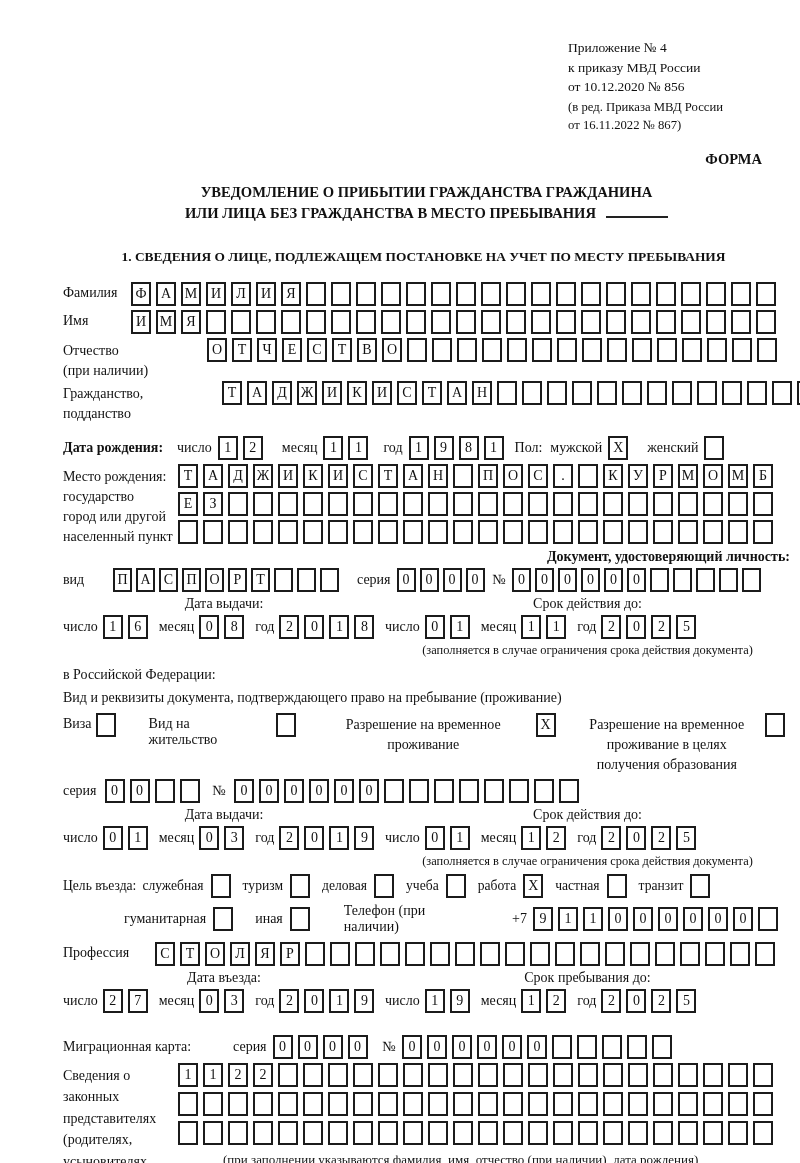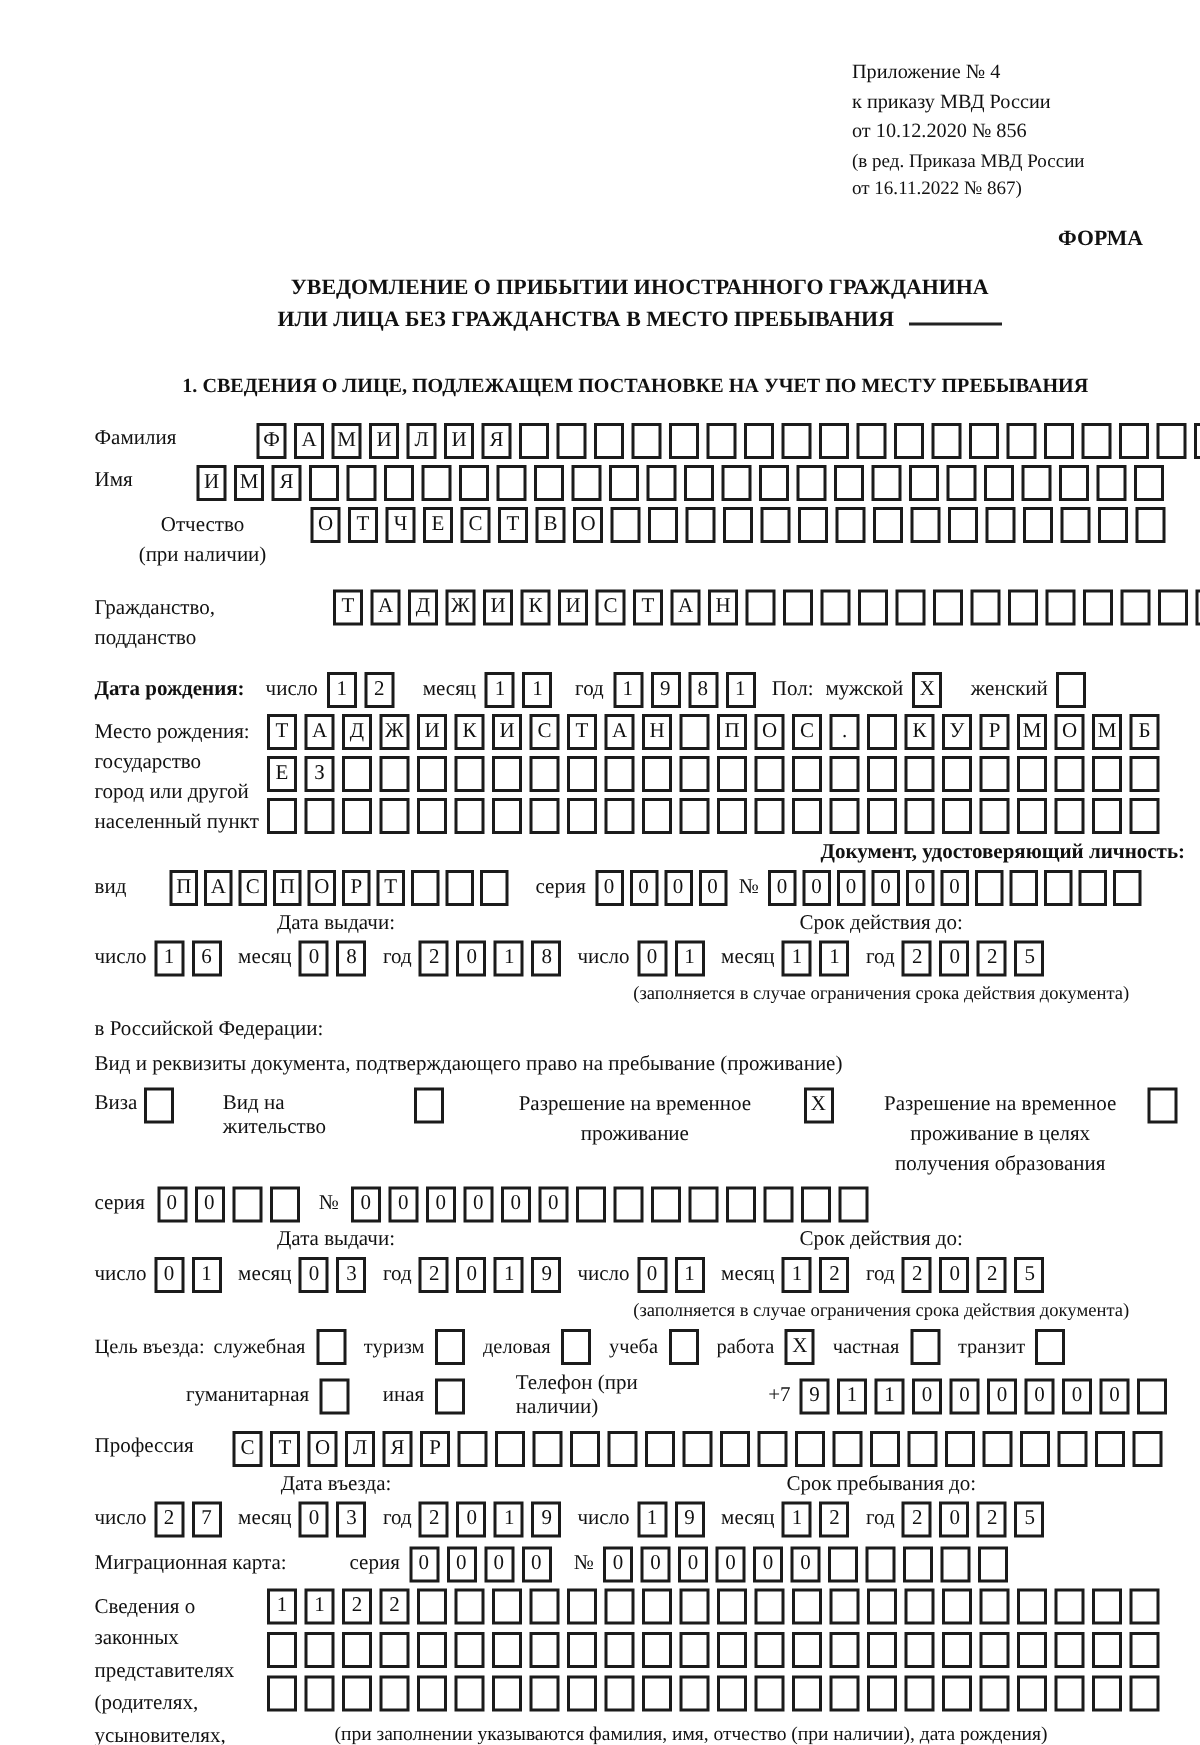--- a/index.html
+++ b/index.html
@@ -33,21 +33,21 @@
   .row { display:flex; align-items:flex-start; margin-bottom:4px; }
   .lbl { font-size:14px; padding-top:3px; flex:0 0 auto; }
   .w68 { width:68px; } .w144 { width:144px; } .w124 { width:124px; } .w115 { width:115px; }
   .lbl2 { line-height:20px; }
 
   .inline-row { display:flex; align-items:center; margin-bottom:4px; font-size:14px; }
   .inline-row .cellrow { margin:0 6px; }
   .mr6{margin-right:6px;} .mr8{margin-right:8px;} .mr14{margin-right:14px;font-weight:bold;}
   .ml4{margin-left:4px;} .ml8{margin-left:8px;} .ml10{margin-left:10px;}
 
-  .first-rows { margin-top:17px;gap:40px; }
+  .first-rows { margin-top:17px; }
 
   .doc-header { text-align:right; font-weight:bold; font-size:14px; margin:2px 0 3px 0; }
 
   .datepair { display:flex; margin-top:2px; margin-bottom:2px; }
   .dg-left { width:322px; flex:0 0 322px; }
   .dg-right { flex:1; }
   .dghead { text-align:center; font-size:14px; margin-bottom:3px; }
   .dgrow { display:flex; align-items:center; font-size:14px; }
   .dgrow .cellrow { margin:0 6px 0 5px; }
   .dgnote { font-size:12.4px; margin-top:4px; text-align:center; white-space:nowrap; }
@@ -78,21 +78,21 @@
     <div>от 10.12.2020 № 856</div>
     <div class="amend">
       <div>(в ред. Приказа МВД России</div>
       <div>от 16.11.2022 № 867)</div>
     </div>
   </div>
 
   <div class="forma">ФОРМА</div>
 
   <div class="title">
-    <div>УВЕДОМЛЕНИЕ О ПРИБЫТИИ ИНОСТРАННОГО ГРАЖДАНИНА</div>
+    <div>УВЕДОМЛЕНИЕ О ПРИБЫТИИ ГРАЖДАНСТВА ГРАЖДАНИНА</div>
     <div><span>ИЛИ ЛИЦА БЕЗ ГРАЖДАНСТВА В МЕСТО ПРЕБЫВАНИЯ</span><span class="title-blank"></span></div>
   </div>
 
   <div class="section1">1. СВЕДЕНИЯ О ЛИЦЕ, ПОДЛЕЖАЩЕМ ПОСТАНОВКЕ НА УЧЕТ ПО МЕСТУ ПРЕБЫВАНИЯ</div>
 
   <div class="row first-rows">
     <div class="lbl w68">Фамилия</div>
     <div class="cellrow">
         <span class="cell">Ф</span>
         <span class="cell">А</span>
@@ -148,21 +148,21 @@
         <span class="cell"></span>
         <span class="cell"></span>
         <span class="cell"></span>
         <span class="cell"></span>
         <span class="cell"></span>
         <span class="cell"></span>
         <span class="cell"></span>
       </div>
   </div>
 
-  <div class="row" style="margin-bottom:12px;text-align:center;">
+  <div class="row" style="margin-bottom:0;">
     <div class="lbl w144 lbl2">
       <div>Отчество</div>
       <div>(при наличии)</div>
     </div>
     <div class="cellrow">
         <span class="cell">О</span>
         <span class="cell">Т</span>
         <span class="cell">Ч</span>
         <span class="cell">Е</span>
         <span class="cell">С</span>
@@ -674,21 +674,21 @@
         <span class="cellrow">
             <span class="cell">2</span>
             <span class="cell">0</span>
             <span class="cell">2</span>
             <span class="cell">5</span>
           </span>
       </div>
     </div>
   </div>
 
-  <div class="inline-row" style="margin-top:6px;text-align:right;">
+  <div class="inline-row" style="margin-top:22px;text-align:right;">
     <span>Миграционная карта:</span>
     <span style="margin-left:42px;">серия</span>
     <span class="cellrow">
         <span class="cell">0</span>
         <span class="cell">0</span>
         <span class="cell">0</span>
         <span class="cell">0</span>
       </span>
     <span class="ml4">№</span>
     <span class="cellrow">

